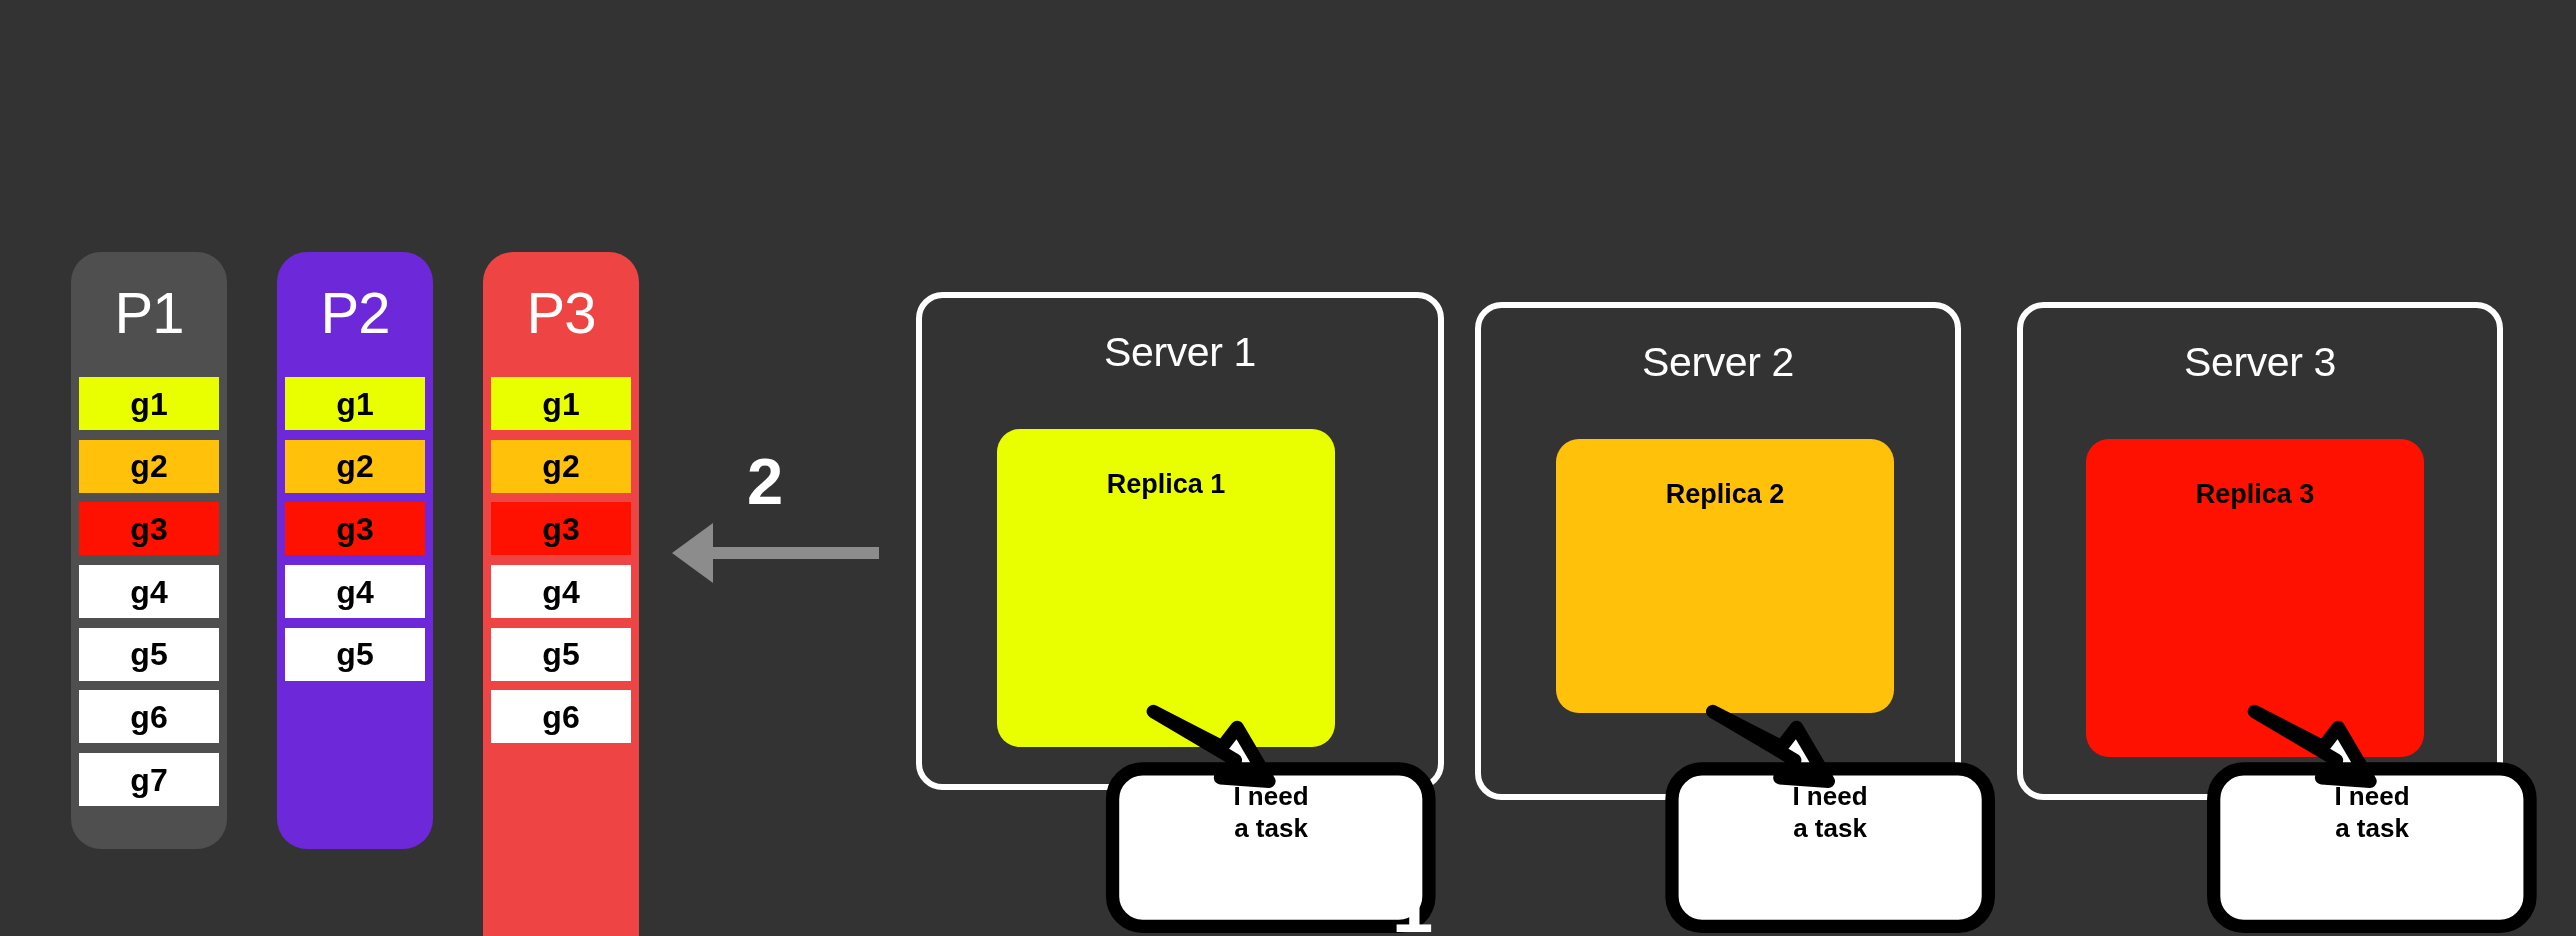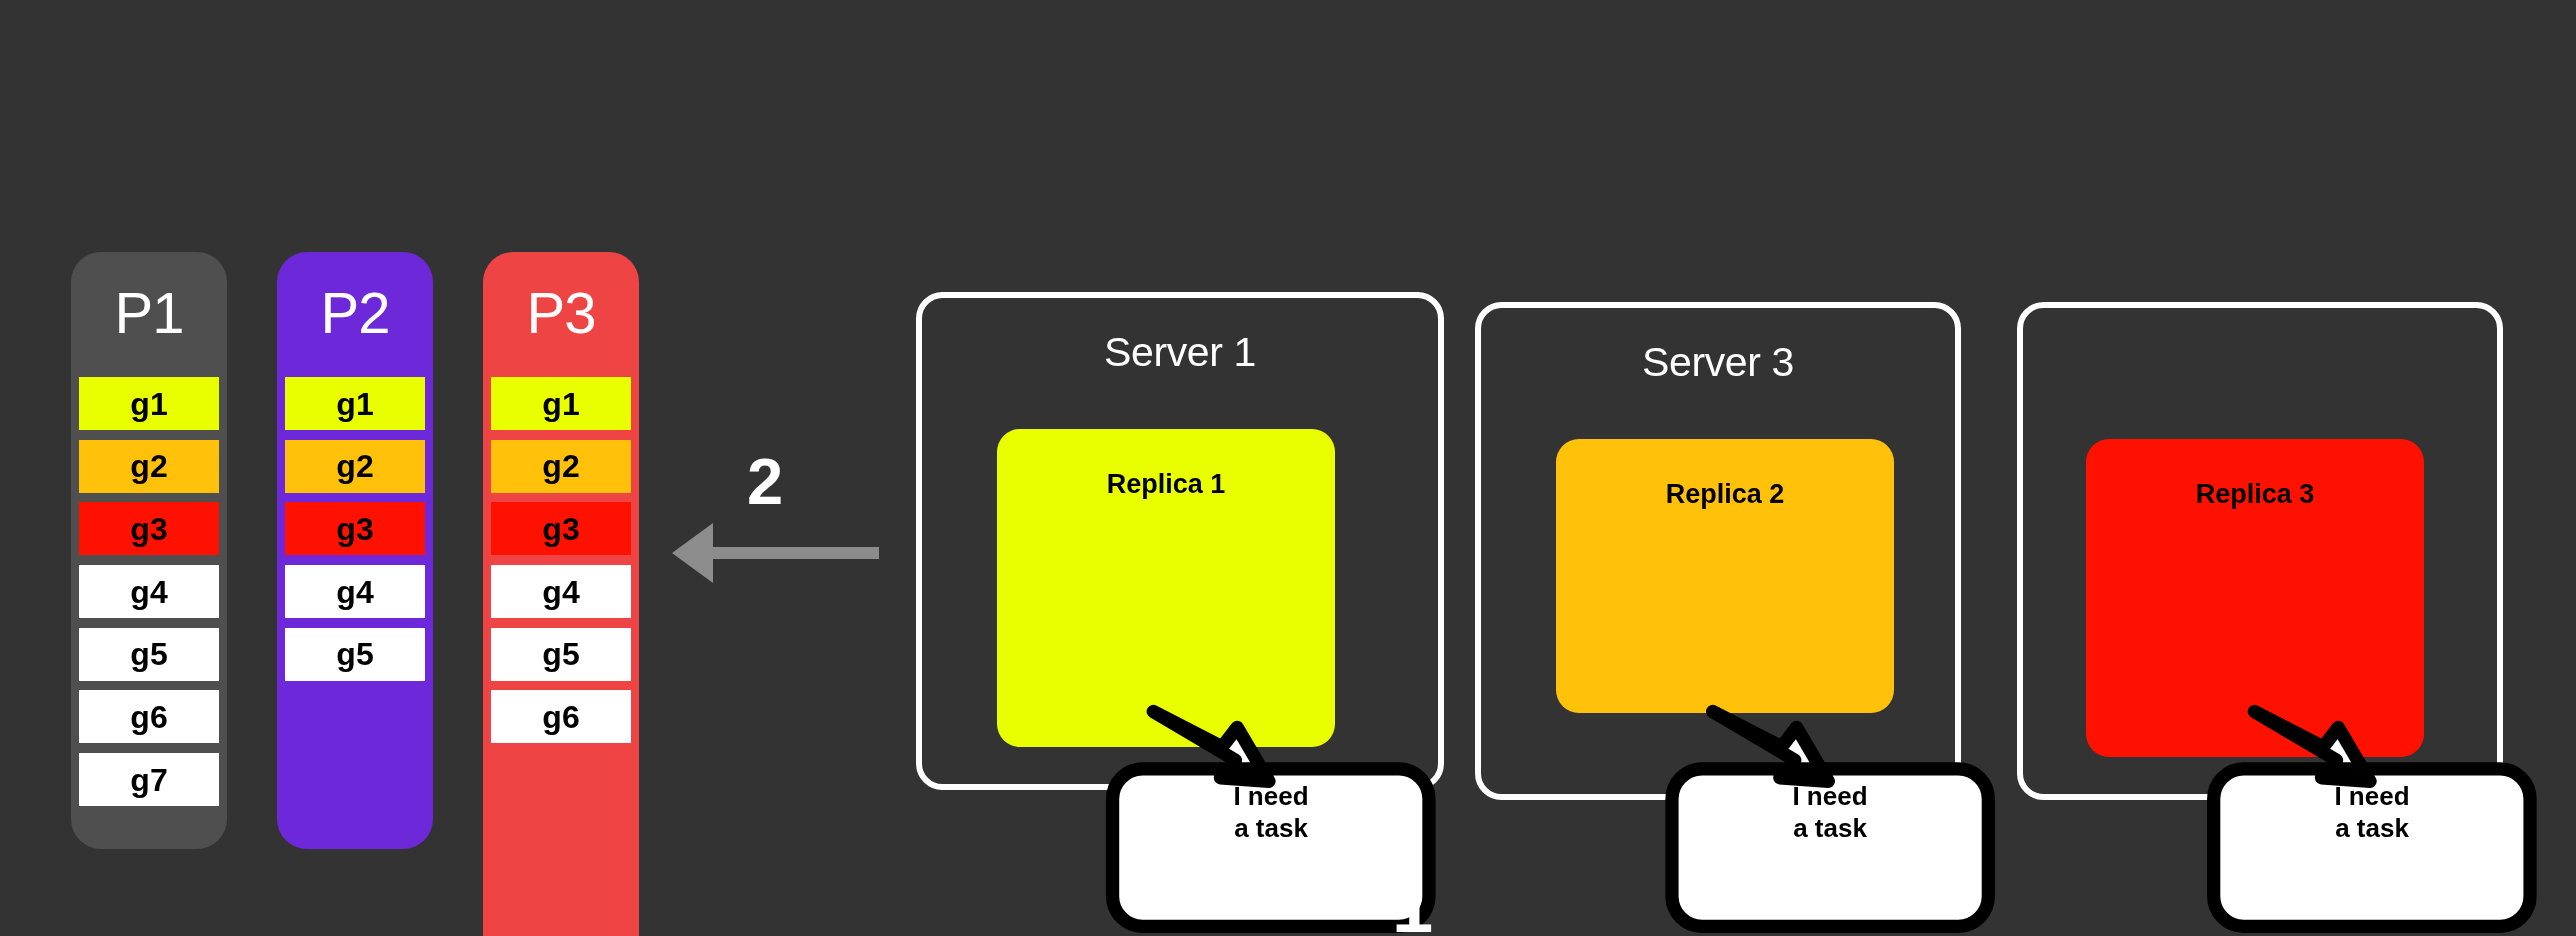--- a/index.html
+++ b/index.html
@@ -151,27 +151,28 @@
   <div class="step-num" style="left:747px; top:449px; font-size:65px;">2</div>
 
   <div class="server" style="left:916px; top:292px; width:528px; height:498px;">
     <div class="server-title">Server 1</div>
     <div class="replica" id="replica-0" style="left: 75px; top: 131px; width: 338px; height: 318px; background: rgb(233, 255, 0);">
       <div class="replica-title">Replica 1</div>
     </div>
   </div>
 
   <div class="server" style="left:1475px; top:302px; width:486px; height:498px;">
-    <div class="server-title">Server 3</div>
+    <div class="server-title">Server 2</div>
     <div class="replica" id="replica-1" style="left: 75px; top: 131px; width: 338px; height: 274px; background: rgb(255, 193, 10);">
       <div class="replica-title">Replica 2</div>
     </div>
   </div>
 
   <div class="server" style="left:2017px; top:302px; width:486px; height:498px;">
+    <div class="server-title">Server 3</div>
     <div class="replica" id="replica-2" style="left: 63px; top: 131px; width: 338px; height: 318px; background: rgb(255, 17, 0);">
       <div class="replica-title">Replica 3</div>
     </div>
   </div>
 
   <svg class="bubble-layer" width="2576" height="937" viewBox="0 0 2915 1060">
 
     <g>
       <path d="M1305 805 L1398 860 L1381 880 L1436 884 L1400 823 L1383 845 Z
                M1293 870 h290 a34 34 0 0 1 34 34 v110 a34 34 0 0 1 -34 34 h-290

